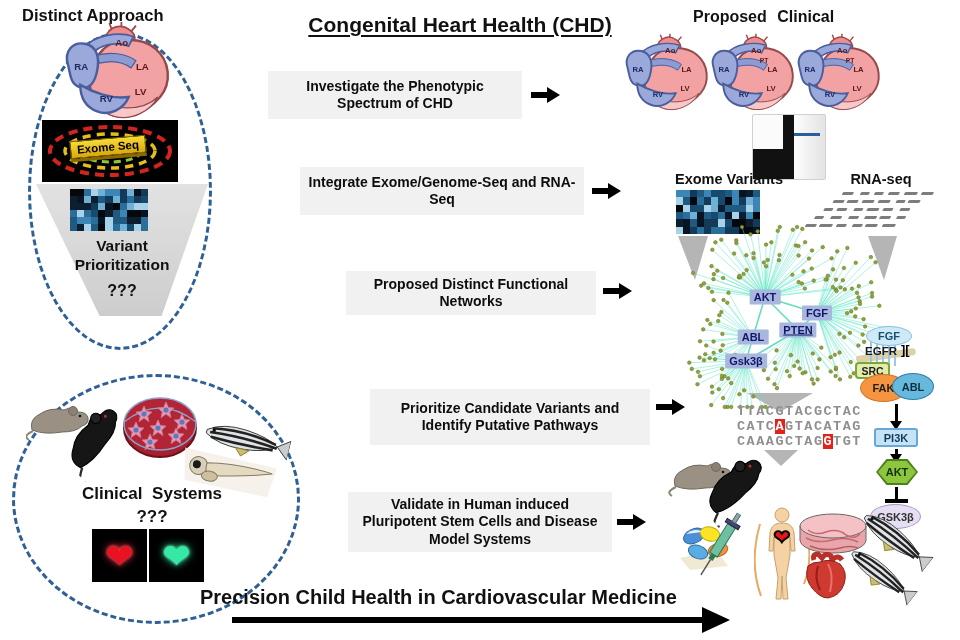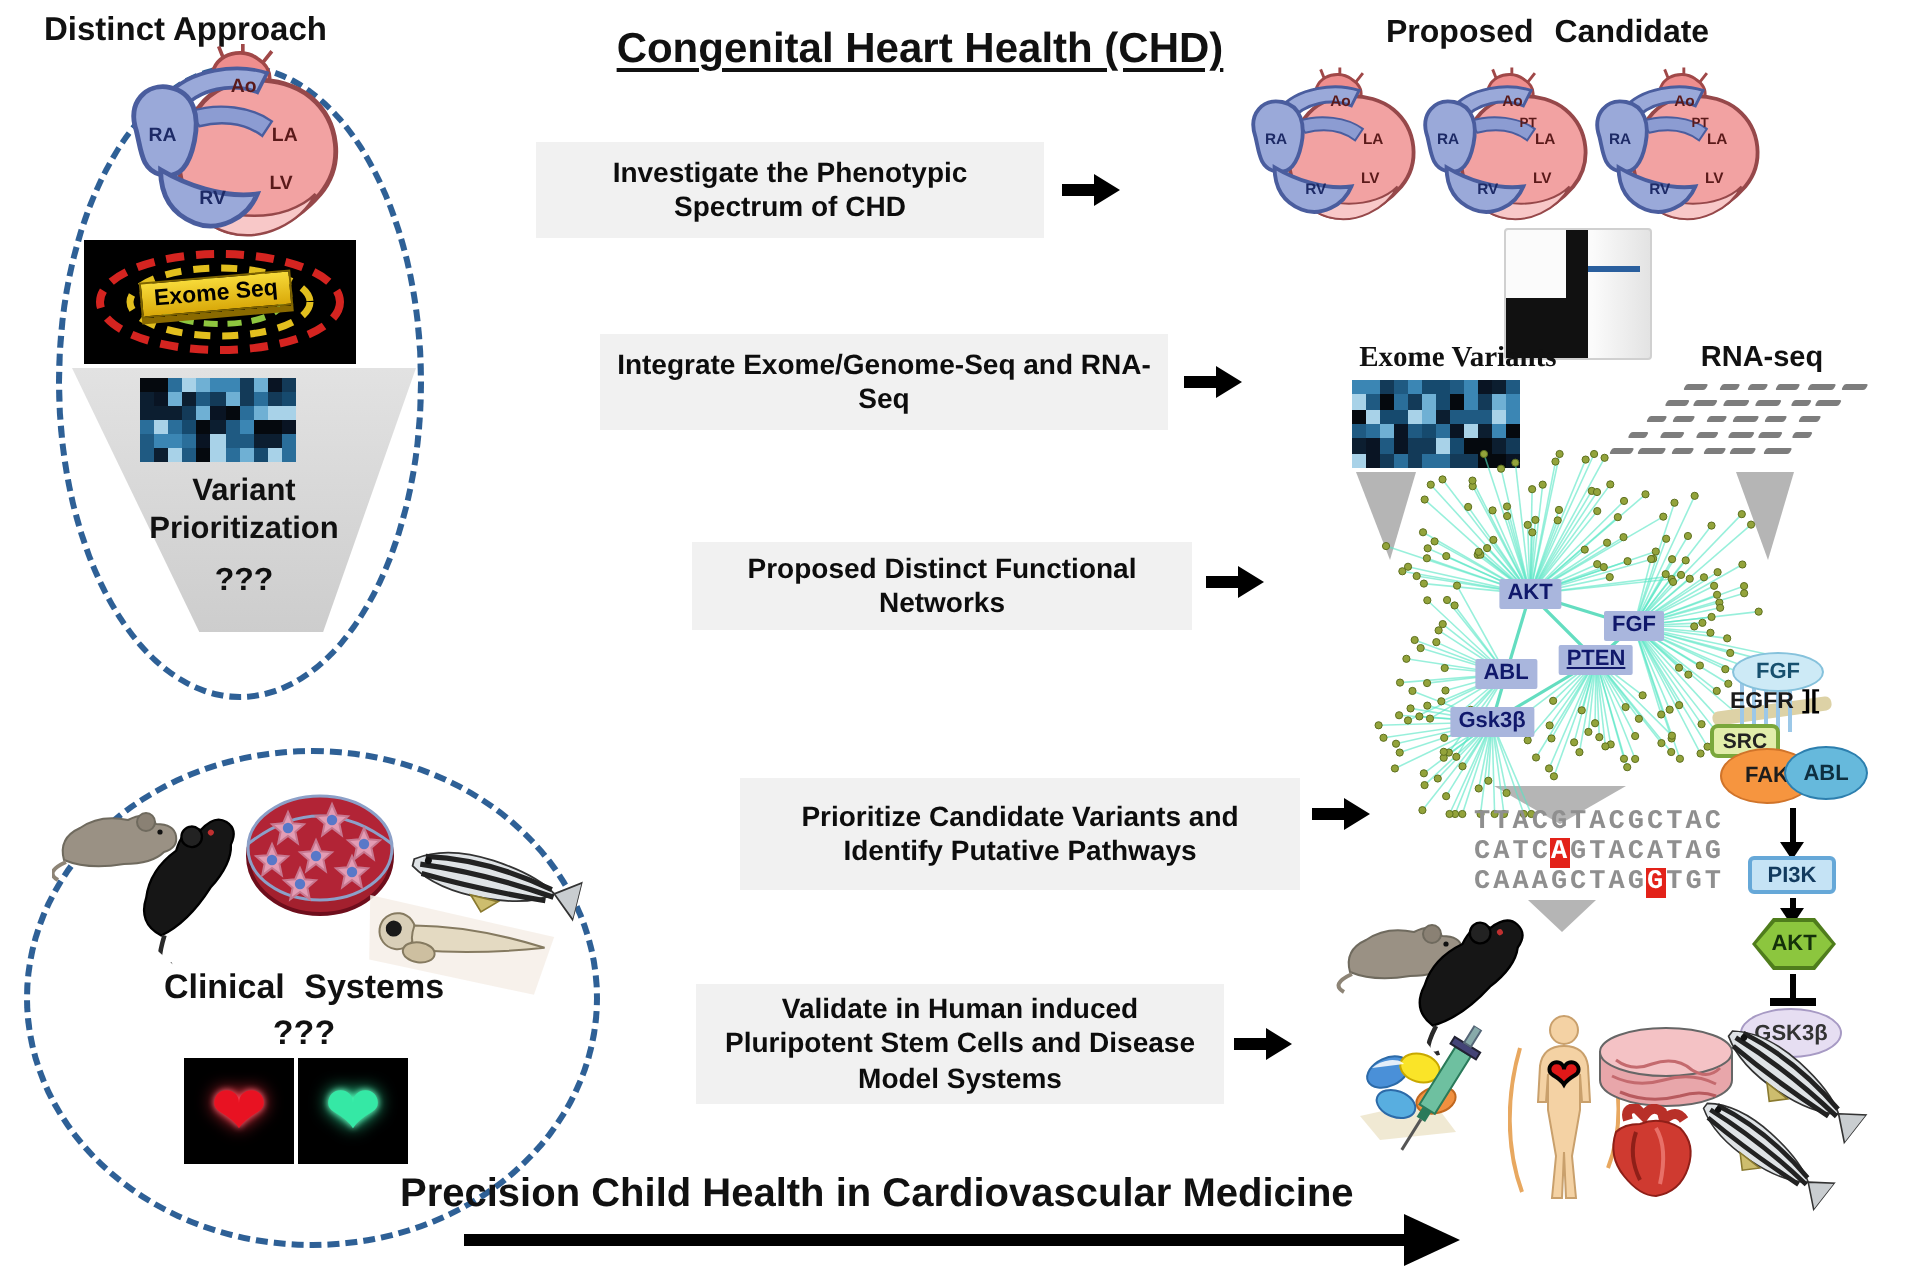--- a/index.html
+++ b/index.html
@@ -32,21 +32,21 @@
           color:#000;font-weight:bold;font-size:11.5px;padding:2px 6px;transform:rotate(-5deg);
           box-shadow:0 3px 0 #8a6a00;}
   .tline{position:absolute;background:#000;}
   svg text{font-family:"Liberation Sans",sans-serif;}
 </style>
 </head>
 <body>
 
 <div class="abs ttl" style="left:22px;top:6px;width:180px;font-size:16.5px;">Distinct Approach</div>
 <div class="abs ttl" style="left:278px;top:13px;width:364px;text-align:center;font-size:21px;text-decoration:underline;text-underline-offset:3px;">Congenital Heart Health (CHD)</div>
-<div class="abs ttl" style="left:693px;top:8px;width:200px;font-size:16px;word-spacing:6px;">Proposed Candidate</div>
+<div class="abs ttl" style="left:693px;top:8px;width:200px;font-size:16px;word-spacing:6px;">Proposed Clinical</div>
 
 <div class="ellipse-dash" style="left:28px;top:32px;width:178px;height:312px;"></div>
 
 <div class="abs" id="heart-prev" style="left:50px;top:22px;width:138px;height:104px;"><svg viewBox="0 0 100 86" width="100%" height="100%">
   <path d="M40 18 C36 6 50 0 58 6 C66 11 64 20 56 22 L48 25 Z" fill="#ee8e8e" stroke="#a04848" stroke-width="1.5"></path>
   <path d="M44 6 L42 1 M52 4 L52 0 M60 8 L64 3" stroke="#a04848" stroke-width="1.5" fill="none"></path>
   <path d="M34 26 C44 12 68 12 80 22 C92 32 94 50 84 62 C72 76 54 82 42 76 C30 70 24 56 26 44 C27 36 30 30 34 26 Z" fill="#f2a2a2" stroke="#96484a" stroke-width="2"></path>
   <path d="M30 62 C44 74 70 74 82 62 C76 74 60 82 46 78 C36 75 31 69 30 62 Z" fill="#f8c8c8" stroke="#96484a"></path>
   <path d="M20 22 C30 10 50 8 62 12 L58 20 C48 16 34 18 26 28 Z" fill="#9aa9d9" stroke="#4a5d9e" stroke-width="1.5"></path>
   <path d="M30 28 C42 24 56 26 64 32 L60 38 C52 32 42 32 34 34 Z" fill="#8c9cd2" stroke="#4a5d9e"></path>
@@ -229,21 +229,21 @@
     <text x="63" y="60" fill="#5a1a1a">LV</text>
   </g>
     </svg></div>
 
 <div class="abs" style="left:752px;top:114px;width:72px;height:64px;background:linear-gradient(90deg,#fbfbfb 60%,#e3e3e3);border:1px solid #d0d0d0;border-radius:2px;">
   <div class="abs" style="left:30px;top:0;width:11px;height:64px;background:#111;"></div>
   <div class="abs" style="left:0;top:34px;width:30px;height:30px;background:#111;"></div>
   <div class="abs" style="left:41px;top:18px;width:26px;height:3px;background:#2a5f9e;"></div>
 </div>
 
-<div class="abs ttl" style="left:664px;top:171px;width:130px;text-align:center;font-size:14.5px;font-family:Liberation Serif, serif;">Exome Variants</div>
+<div class="abs ttl" style="left:664px;top:171px;width:130px;text-align:center;font-size:14.5px;">Exome Variants</div>
 <div class="abs ttl" style="left:836px;top:171px;width:90px;text-align:center;font-size:14.5px;">RNA-seq</div>
 
 <div class="gel" id="gel2" style="left: 676px; top: 190px; width: 84px; height: 44px; grid-template-columns: repeat(12, 1fr); grid-template-rows: repeat(6, 1fr);">
     <i style="background: rgb(59, 134, 180);"></i>
     <i style="background: rgb(59, 134, 180);"></i>
     <i style="background: rgb(19, 58, 88);"></i>
     <i style="background: rgb(31, 90, 130);"></i>
     <i style="background: rgb(59, 134, 180);"></i>
     <i style="background: rgb(22, 74, 110);"></i>
     <i style="background: rgb(22, 74, 110);"></i>

